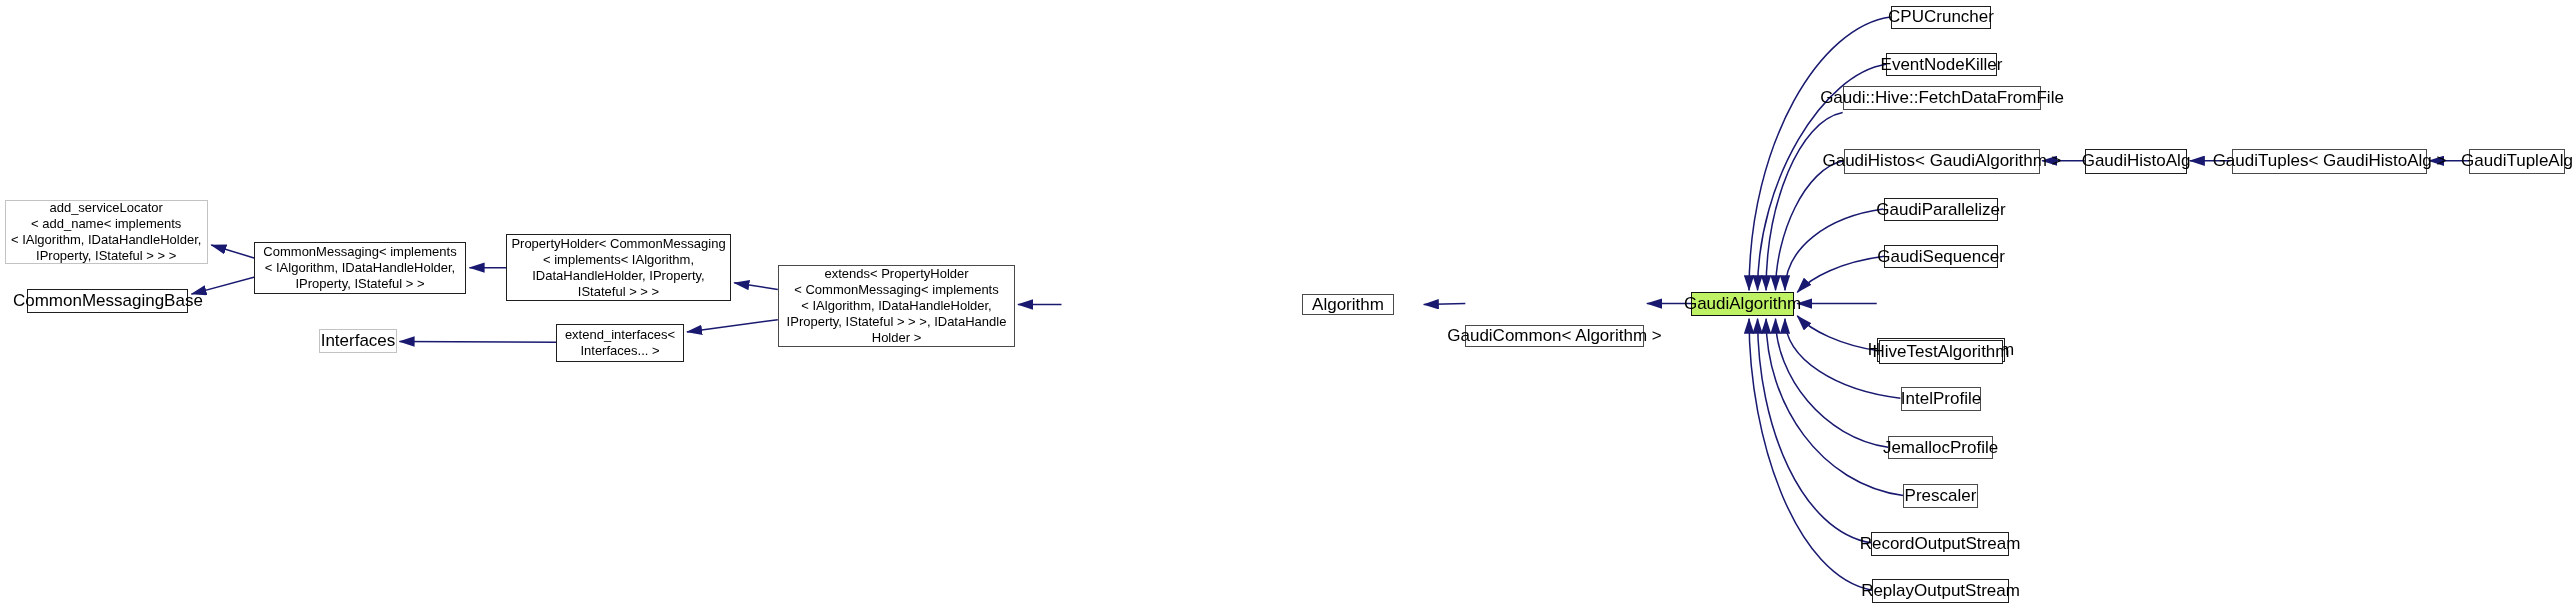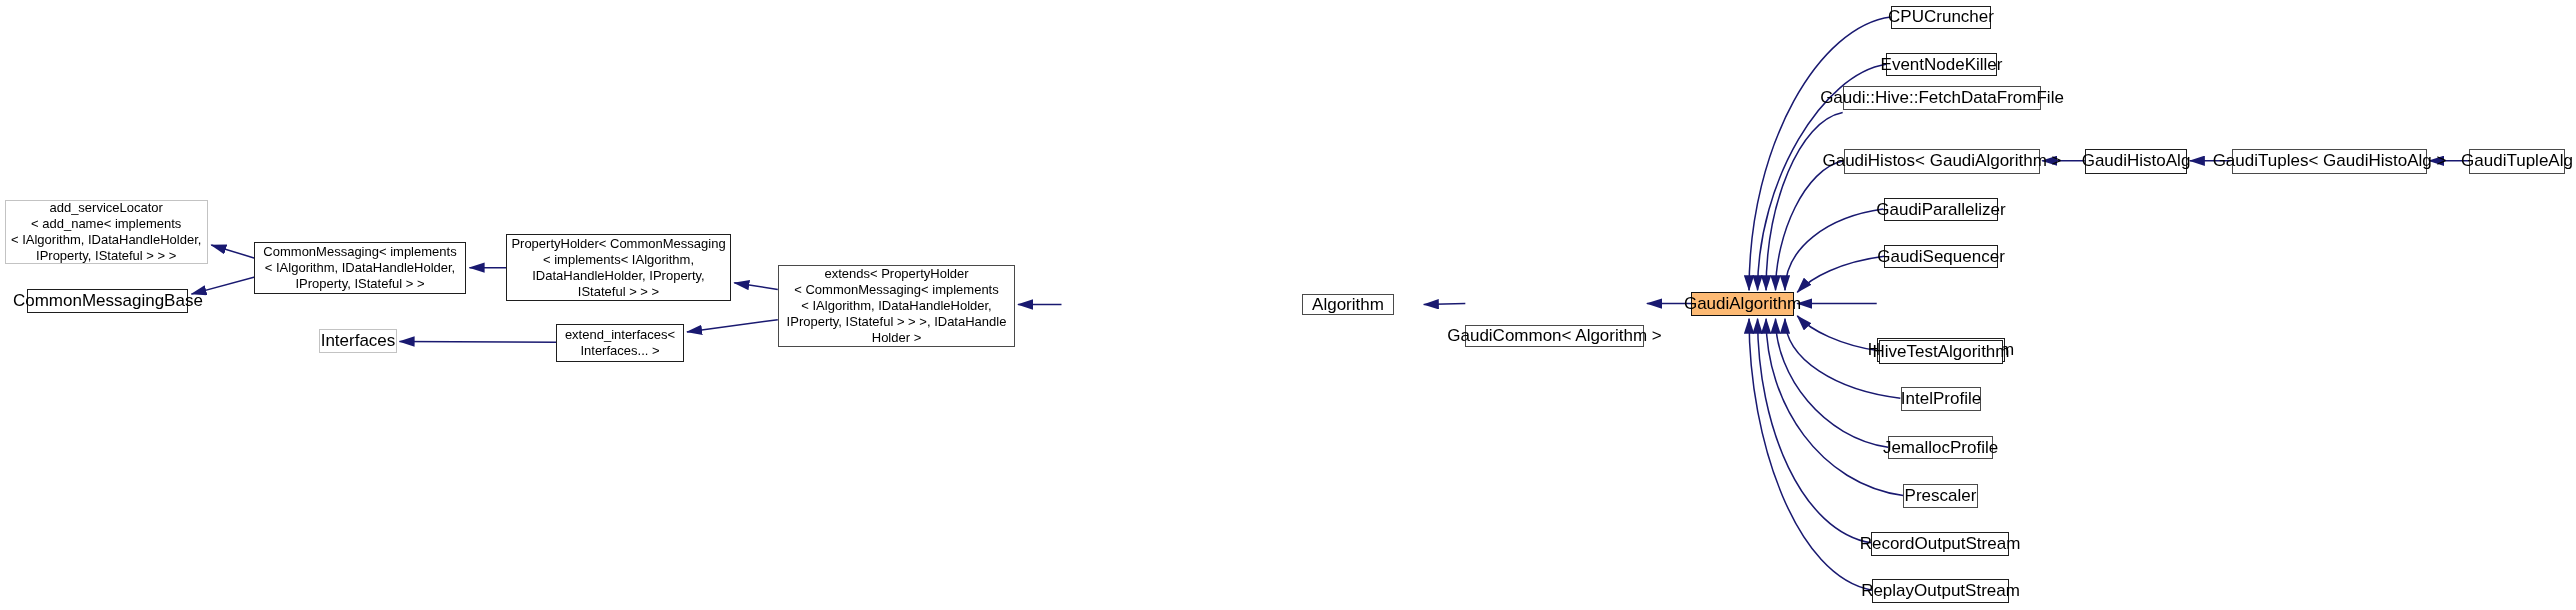--- a/index.html
+++ b/index.html
@@ -27,21 +27,21 @@
     background: #ffffff;
     color: #000000;
     font-size: 17px;
     line-height: 16px;
     border: 0.9px solid #4a4a4a;
     z-index: 2;
   }
   .node.ml { font-size: 13px; }
   .node.bold { border: 1.9px solid #1e1e1e; }
   .node.gray { border: 0.9px solid #c3c3c3; }
-  .node.selected { background: #fdba74; border: 1.9px solid #111111; }
+  .node.selected { background: #bef264; border: 1.9px solid #111111; }
 </style>
 </head>
 <body>
 
 <div class="canvas">
 
   <svg class="edges" viewBox="0 0 2723 645" xmlns="http://www.w3.org/2000/svg">
     <defs>
       <marker id="arr" viewBox="0 0 17 11" refX="16" refY="5.5" markerWidth="17" markerHeight="11" orient="auto" markerUnits="userSpaceOnUse">
         <path d="M0,0 L17,5.5 L0,11 Z" fill="#191970"></path>

